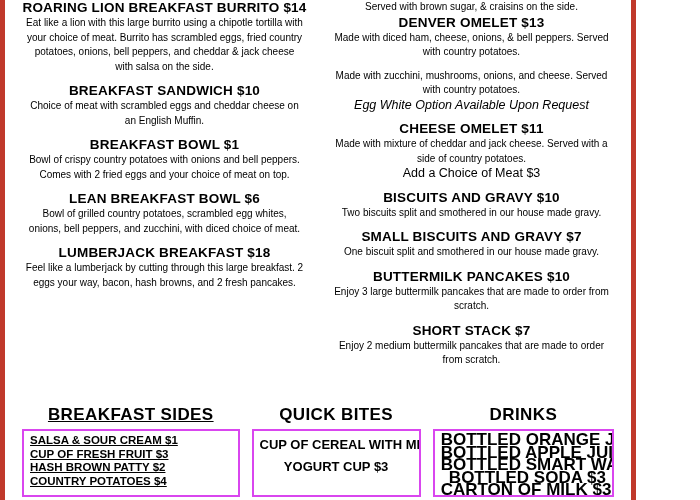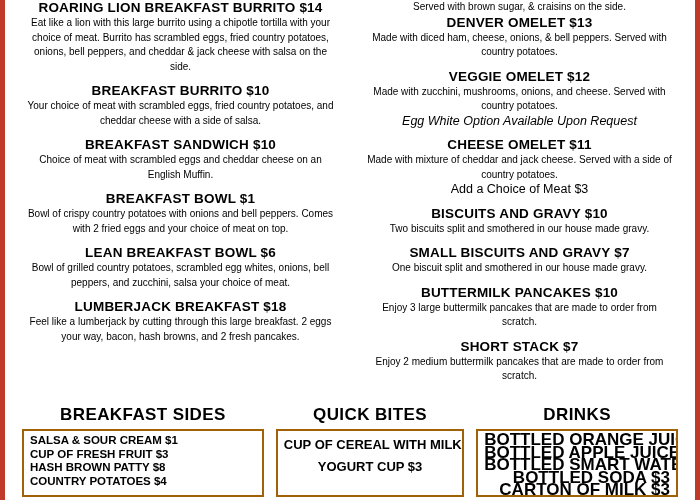--- a/index.html
+++ b/index.html
@@ -9,21 +9,21 @@
   body {
     width: 700px;
     height: 500px;
     overflow: hidden;
     background: #ffffff;
     font-family: "Liberation Sans", sans-serif;
     color: #000000;
   }
   .menu {
     position: relative;
-    width: 700px;
+    width: 636px;
     height: 500px;
     box-sizing: border-box;
     border-left: 5px solid #c0392b;
     border-right: 5px solid #c0392b;
     background: #ffffff;
   }
   .columns {
     display: flex;
     width: 100%;
     box-sizing: border-box;
@@ -68,34 +68,34 @@
     bottom: 0;
     height: 95px;
     display: flex;
     box-sizing: border-box;
     padding: 0 6px;
   }
   .bcol {
     box-sizing: border-box;
     padding: 0 6px;
   }
-  .bcol.sides { width: 38%; }
+  .bcol.sides { width: 38%; text-decoration: underline; }
   .bcol.quick { width: 30%; }
   .bcol.drinks { width: 32%; }
 
   .bhead {
     text-align: center;
     font-weight: bold;
     font-size: 17px;
     letter-spacing: .4px;
     margin-bottom: 4px;
     line-height: 20px;
   }
   .bbox {
-    border: 2px solid #a16207;
+    border: 2px solid #d946ef;
     padding: 3px 6px;
     box-sizing: border-box;
     height: 68px;
     overflow: hidden;
   }
   .bbox.center { text-align: center; }
   .bline {
     font-size: 11.5px;
     font-weight: bold;
     line-height: 13.5px;
@@ -127,58 +127,53 @@
 
   <div class="columns">
 
     <div class="col left">
 
       <div class="item topcut">
         <div class="item-title">ROARING LION BREAKFAST BURRITO $14</div>
         <div class="item-desc">Eat like a lion with this large burrito using a chipotle tortilla with your choice of meat. Burrito has scrambled eggs, fried country potatoes, onions, bell peppers, and cheddar &amp; jack cheese with salsa on the side.</div>
       </div>
 
-      <div class="item">
-        <div class="item-title">BREAKFAST BURRITO $10</div>
-        <div class="item-desc">Your choice of meat with scrambled eggs, fried country potatoes, and cheddar cheese with a side of salsa.</div>
-      </div>
 
       <div class="item">
         <div class="item-title">BREAKFAST SANDWICH $10</div>
         <div class="item-desc">Choice of meat with scrambled eggs and cheddar cheese on an English Muffin.</div>
       </div>
 
       <div class="item">
         <div class="item-title">BREAKFAST BOWL $1</div>
         <div class="item-desc">Bowl of crispy country potatoes with onions and bell peppers. Comes with 2 fried eggs and your choice of meat on top.</div>
       </div>
 
       <div class="item">
         <div class="item-title">LEAN BREAKFAST BOWL $6</div>
-        <div class="item-desc">Bowl of grilled country potatoes, scrambled egg whites, onions, bell peppers, and zucchini, salsa your choice of meat.</div>
+        <div class="item-desc">Bowl of grilled country potatoes, scrambled egg whites, onions, bell peppers, and zucchini, with diced choice of meat.</div>
       </div>
 
       <div class="item">
         <div class="item-title">LUMBERJACK BREAKFAST $18</div>
         <div class="item-desc">Feel like a lumberjack by cutting through this large breakfast. 2 eggs your way, bacon, hash browns, and 2 fresh pancakes.</div>
       </div>
 
     </div>
 
     <div class="col right">
 
       <div class="rightpartial">Served with brown sugar, &amp; craisins on the side.</div>
 
       <div class="item">
         <div class="item-title">DENVER OMELET $13</div>
         <div class="item-desc">Made with diced ham, cheese, onions, &amp; bell peppers. Served with country potatoes.</div>
       </div>
 
       <div class="item">
-        <div class="item-title">VEGGIE OMELET $12</div>
         <div class="item-desc">Made with zucchini, mushrooms, onions, and cheese. Served with country potatoes.</div>
         <div class="item-note italic">Egg White Option Available Upon Request</div>
       </div>
 
       <div class="item">
         <div class="item-title">CHEESE OMELET $11</div>
         <div class="item-desc">Made with mixture of cheddar and jack cheese. Served with a side of country potatoes.</div>
         <div class="item-note">Add a Choice of Meat $3</div>
       </div>
 
@@ -206,21 +201,21 @@
 
   </div>
 
   <div class="bottom">
 
     <div class="bcol sides">
       <div class="bhead">BREAKFAST SIDES</div>
       <div class="bbox sidesbox">
         <div class="bline">SALSA &amp; SOUR CREAM $1</div>
         <div class="bline">CUP OF FRESH FRUIT $3</div>
-        <div class="bline">HASH BROWN PATTY $8</div>
+        <div class="bline">HASH BROWN PATTY $2</div>
         <div class="bline">COUNTRY POTATOES $4</div>
 
       </div>
     </div>
 
     <div class="bcol quick">
       <div class="bhead">QUICK BITES</div>
       <div class="bbox quickbox center">
         <div class="bline">CUP OF CEREAL WITH MILK  $4</div>
         <div class="bline">YOGURT CUP  $3</div>

